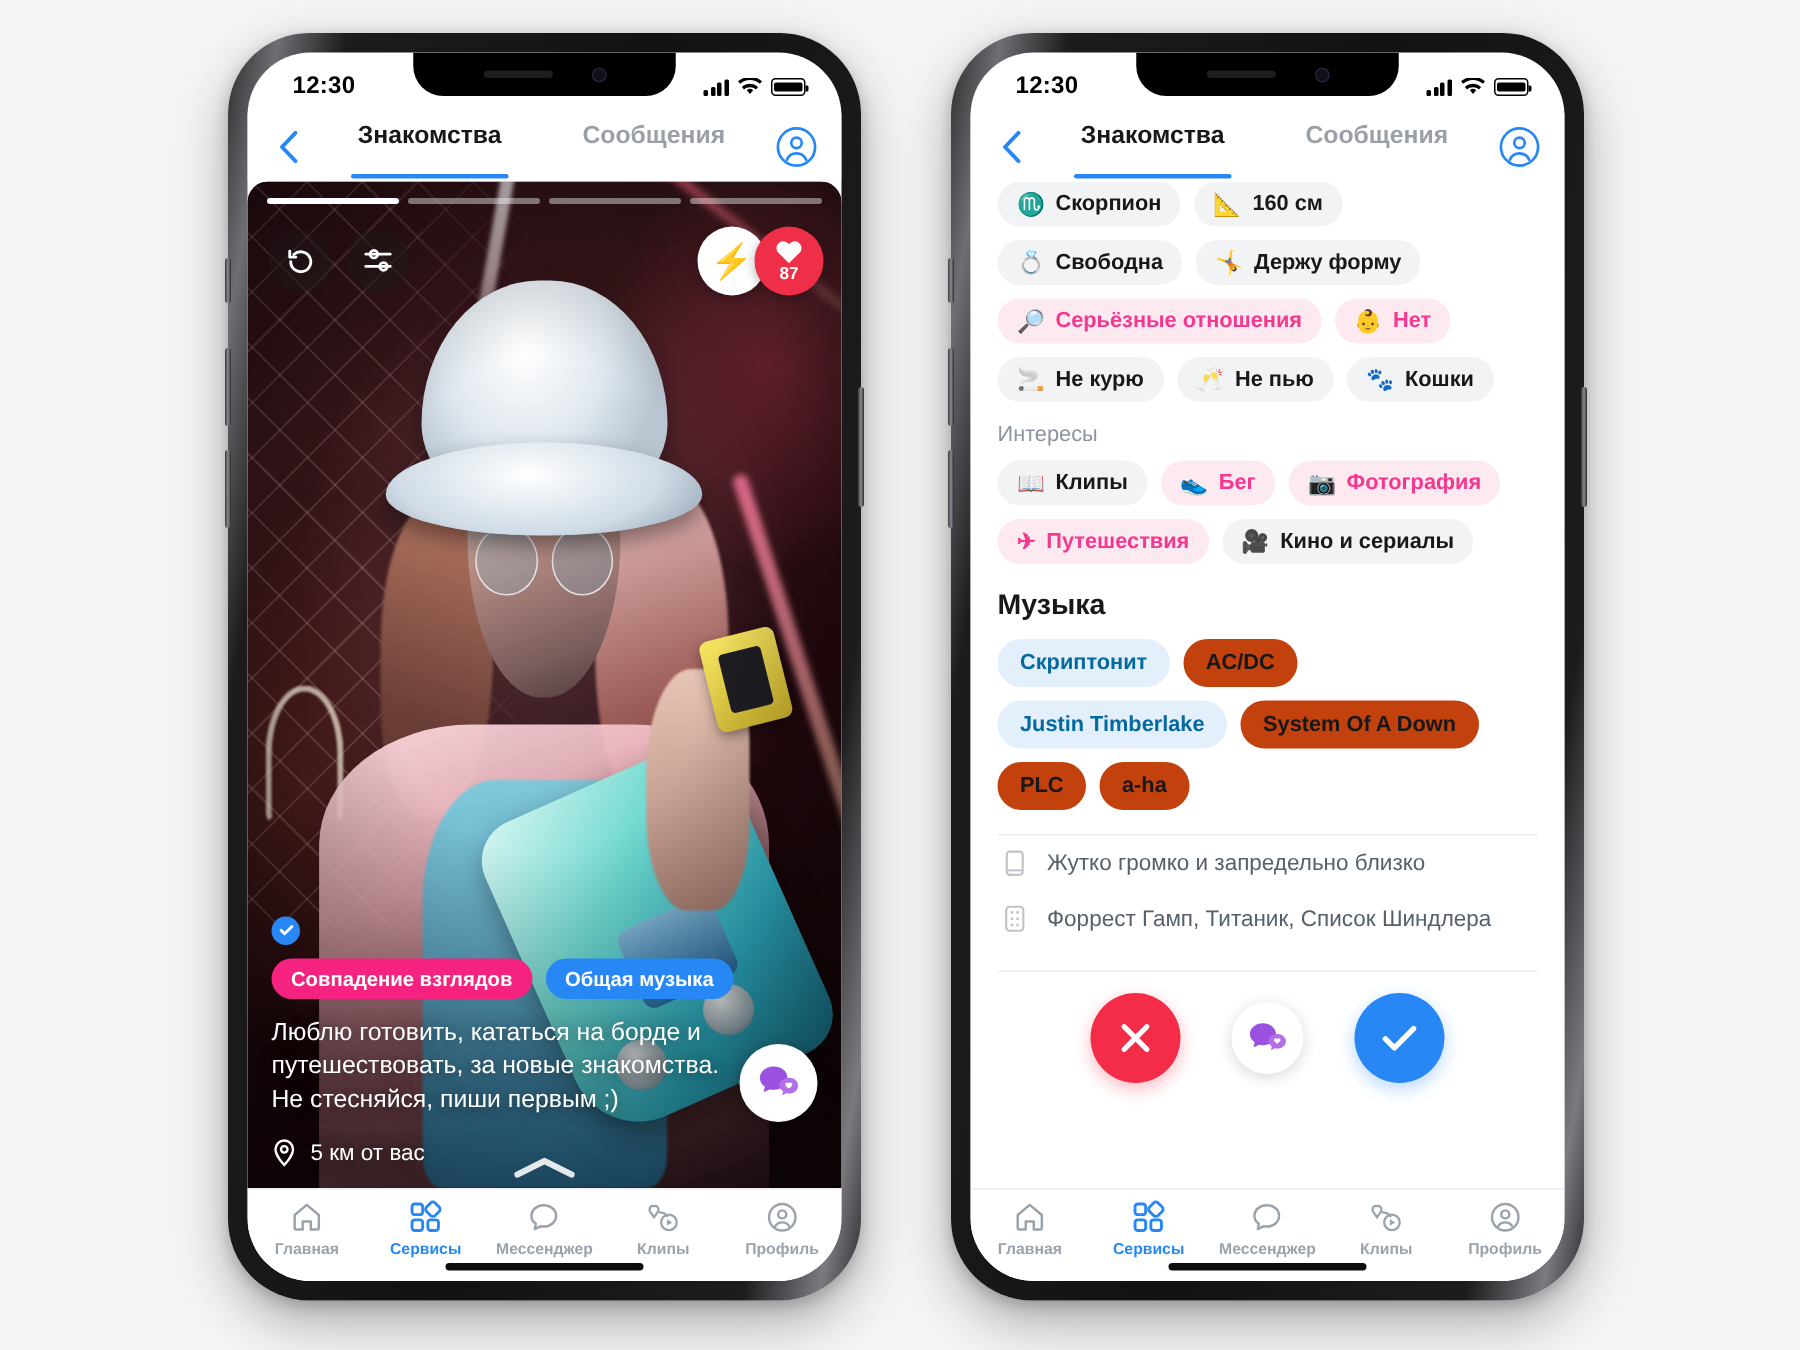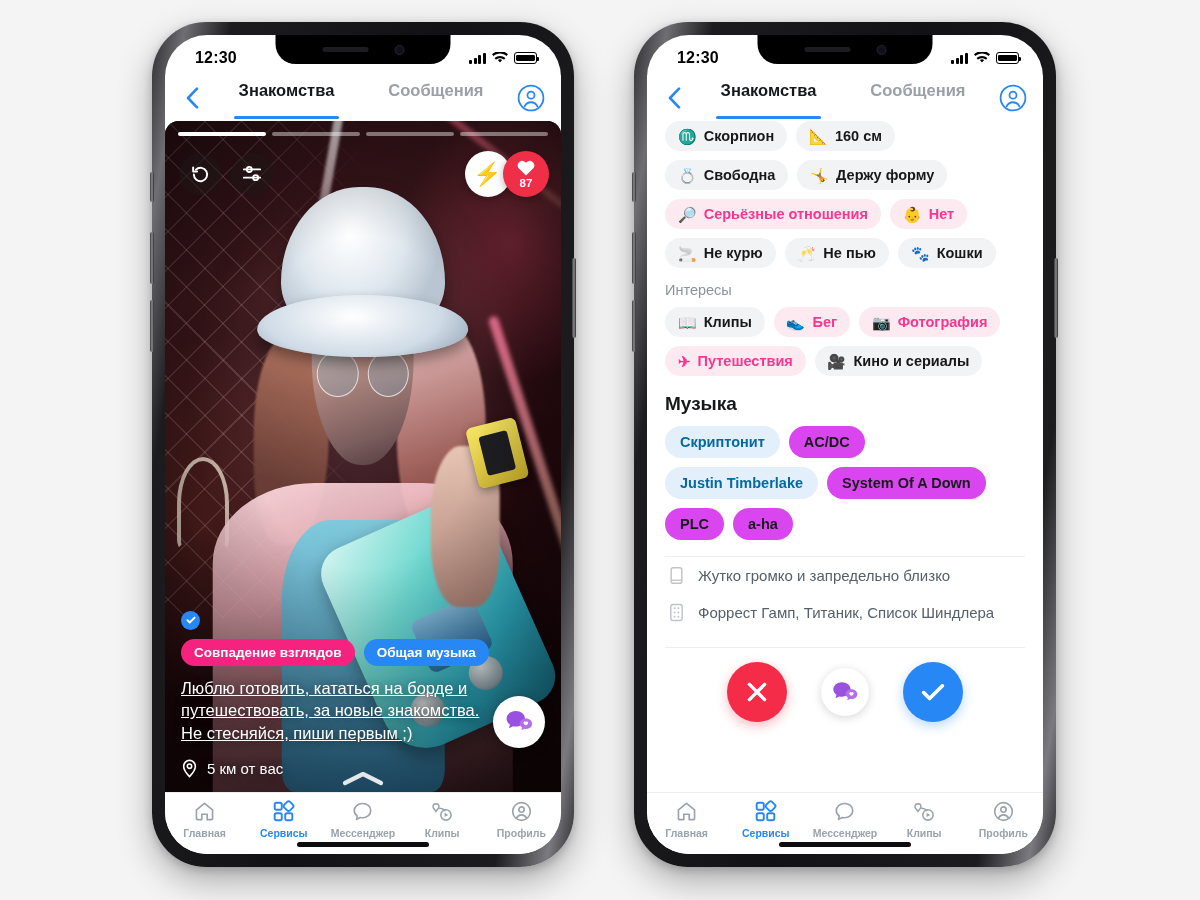--- a/index.html
+++ b/index.html
@@ -148,35 +148,35 @@
   .c-like .cnt { font-size:11.5px; font-weight:700; line-height:1; margin-top:1px; }
 
   
   .card-body { position:absolute; left:16px; right:16px; bottom:14px; z-index:8; color:#fff;
     text-shadow: 0 1px 10px rgba(0,0,0,.55); }
   .c-name { display:flex; align-items:center; gap:9px; font-size:24px; font-weight:700; letter-spacing:.1px; }
   .verified { width:19px; height:19px; border-radius:50%; background:#2787f5; display:flex; align-items:center; justify-content:center; flex:0 0 auto;}
   .c-chips { display:flex; gap:9px; margin-top:9px; flex-wrap:wrap; }
   .chip-pink { background:#f5237f; color:#fff; font-size:13.5px; font-weight:600; padding:6px 13px; border-radius:18px; text-shadow:none; cursor:pointer;}
   .chip-blue { background:#2787f5; color:#fff; font-size:13.5px; font-weight:600; padding:6px 13px; border-radius:18px; text-shadow:none; cursor:pointer;}
-  .c-about { margin-top:11px; font-size:16.5px; line-height:1.36; font-weight:500; max-width:300px;text-decoration:underline; }
+  .c-about { margin-top:11px; font-size:16.5px; line-height:1.36; font-weight:500; max-width:300px; }
   .c-dist { display:flex; align-items:center; gap:9px; margin-top:15px; font-size:15px; font-weight:500; }
   .fab-chat { position:absolute; right:16px; bottom:44px; width:52px; height:52px; border-radius:50%; background:#fff; display:flex; align-items:center; justify-content:center; z-index:9; box-shadow:0 3px 12px rgba(0,0,0,.35); cursor:pointer;}
   .card-up { position:absolute; left:50%; transform:translateX(-50%); bottom:4px; z-index:9; opacity:.95; cursor:pointer;}
 
   
   .profile { position:absolute; left:0; right:0; top:86px; bottom:62px; background:#fff; padding:0 18px; overflow:hidden; }
   .sec-title { font-size:19px; font-weight:700; color:#17181a; margin:12px 0 11px; }
   .sub-title { font-size:14.5px; color:#8b949e; margin:14px 0 9px; }
   .tagwrap { display:flex; flex-wrap:wrap; gap:9px 9px; }
   .tag { display:inline-flex; align-items:center; gap:7px; padding:7px 13px; border-radius:20px;
     background:#f2f3f5; font-size:14.5px; font-weight:600; color:#17181a; white-space:nowrap; cursor:pointer; }
   .tag.pink { background:#fde9f0; color:#f5378f; }
   .tag .emoji { font-size:15px; line-height:1; }
-  .music-tag { padding:8px 15px; border-radius:20px; background:#d946ef; font-size:14.5px; font-weight:600; color:#17181a; cursor:pointer; }
+  .music-tag { padding:8px 15px; border-radius:20px; background:#c2410c; font-size:14.5px; font-weight:600; color:#17181a; cursor:pointer; }
   .music-tag.blue { background:#e4effc; color:#0369a1; }
   .divider { height:1px; background:#eceef0; margin:16px 0 0; }
   .list-row { display:flex; align-items:center; gap:12px; padding:9px 2px; font-size:15px; color:#56606a; }
   .list-row .ic { width:19px; height:19px; flex:0 0 auto; opacity:.55; }
 
   .actions { display:flex; align-items:center; justify-content:center; gap:34px; margin-top:14px; }
   .act { border-radius:50%; display:flex; align-items:center; justify-content:center; cursor:pointer; }
   .act-no { width:60px; height:60px; background:#f42c47; box-shadow:0 4px 12px rgba(244,44,71,.32); }
   .act-msg { width:48px; height:48px; background:#fff; box-shadow:0 2px 10px rgba(0,0,0,.16); }
   .act-yes { width:60px; height:60px; background:#2787f5; box-shadow:0 4px 12px rgba(39,135,245,.32); }

